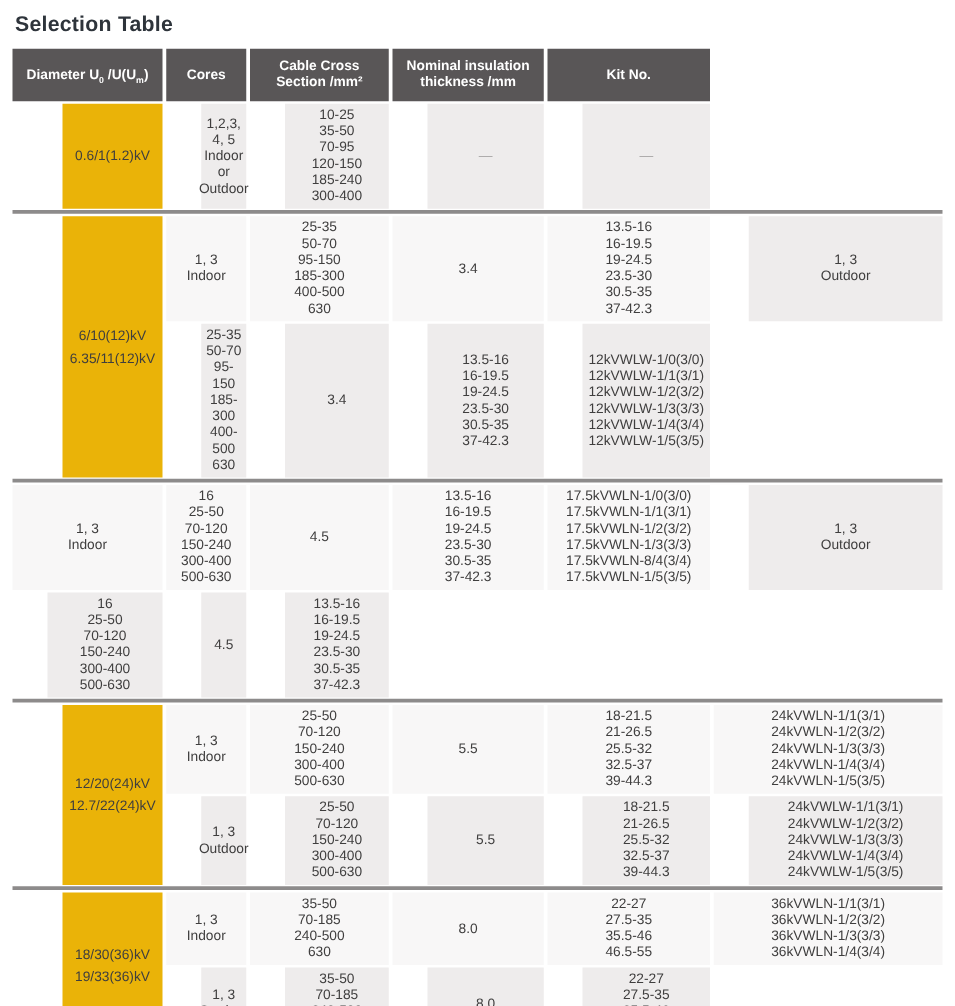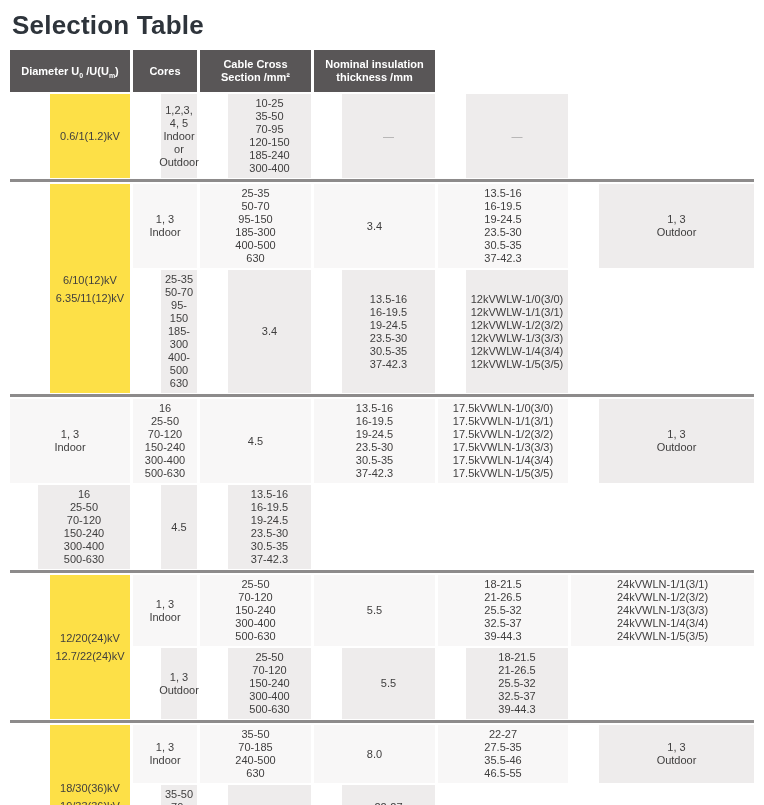--- a/index.html
+++ b/index.html
@@ -4,21 +4,21 @@
 <style>
   * { box-sizing: border-box; margin: 0; padding: 0; }
   html, body { background: #ffffff; }
   body {
     width: 764px;
     font-family: "Liberation Sans", sans-serif;
     color: #3f3e3e;
   }
   .page { padding: 8px 10px 6px 10px; }
   .page-title {
-    font-size: 26px;
+    font-size: 17px;
     font-weight: bold;
     color: #2e343b;
     margin: 2px 0 9px 2px;
     letter-spacing: 0.2px;
   }
   .sel-table { width: 744px; }
 
   .grid {
     display: grid;
     grid-template-columns: 120px 64px 111px 121px 130px 1fr;
@@ -52,21 +52,21 @@
   .cell {
     display: flex;
     align-items: center;
     justify-content: center;
     text-align: center;
     font-size: 11px;
     line-height: 13px;
     padding: 3px 2px;
     white-space: pre-line;
   }
-  .v-cell { background: #fde047; line-height: 18px; margin-left: 40px; }
+  .v-cell { background: #eab308; line-height: 18px; margin-left: 40px; }
   .span1 { grid-row: 1 / span 1; }
   .span2 { grid-row: 1 / span 2; }
   .light { background: #f8f7f7; }
   .dark  { background: #eeecec; margin-left: 28px; }
   .dash-cell { color: #a9a7a7; }
 </style>
 </head>
 <body>
 
 <div class="page">
@@ -76,20 +76,21 @@
 
     <div class="grid header-row">
       <div class="head-cell">
         <span><span>Diameter U</span><sub>0</sub><span> /U(U</span><sub>m</sub><span>)</span></span>
       </div>
       <div class="head-cell">Cores</div>
       <div class="head-cell">Cable Cross
 Section /mm²</div>
       <div class="head-cell">Nominal insulation
 thickness /mm</div>
+      <div class="head-cell">Kit No.</div>
     </div>
 
     <div class="grid section">
       <div class="cell v-cell span1">0.6/1(1.2)kV</div>
       <div class="cell dark">1,2,3,
 4, 5
 Indoor or
 Outdoor</div>
       <div class="cell dark">10-25
 35-50
@@ -159,21 +160,21 @@
       <div class="cell light">13.5-16
 16-19.5
 19-24.5
 23.5-30
 30.5-35
 37-42.3</div>
       <div class="cell light">17.5kVWLN-1/0(3/0)
 17.5kVWLN-1/1(3/1)
 17.5kVWLN-1/2(3/2)
 17.5kVWLN-1/3(3/3)
-17.5kVWLN-1/4(3/4)
+17.5kVWLN-8/4(3/4)
 17.5kVWLN-1/5(3/5)</div>
       <div class="cell dark">1, 3
 Outdoor</div>
       <div class="cell dark">16
 25-50
 70-120
 150-240
 300-400
 500-630</div>
       <div class="cell dark">4.5</div>
@@ -214,38 +215,47 @@
 70-120
 150-240
 300-400
 500-630</div>
       <div class="cell dark">5.5</div>
       <div class="cell dark">18-21.5
 21-26.5
 25.5-32
 32.5-37
 39-44.3</div>
+      <div class="cell dark">24kVWLW-1/1(3/1)
+24kVWLW-1/2(3/2)
+24kVWLW-1/3(3/3)
+24kVWLW-1/4(3/4)
+24kVWLW-1/5(3/5)</div>
     </div>
 
     <div class="divider"></div>
 
     <div class="grid section">
       <div class="cell v-cell span2">18/30(36)kV
 19/33(36)kV</div>
       <div class="cell light">1, 3
 Indoor</div>
       <div class="cell light">35-50
 70-185
 240-500
 630</div>
       <div class="cell light">8.0</div>
       <div class="cell light">22-27
 27.5-35
 35.5-46
 46.5-55</div>
+      <div class="cell light">36kVWLN-1/1(3/1)
+36kVWLN-1/2(3/2)
+36kVWLN-1/3(3/3)
+36kVWLN-1/4(3/4)</div>
       <div class="cell dark">1, 3
 Outdoor</div>
       <div class="cell dark">35-50
 70-185
 240-500
 630</div>
       <div class="cell dark">8.0</div>
       <div class="cell dark">22-27
 27.5-35
 35.5-46

